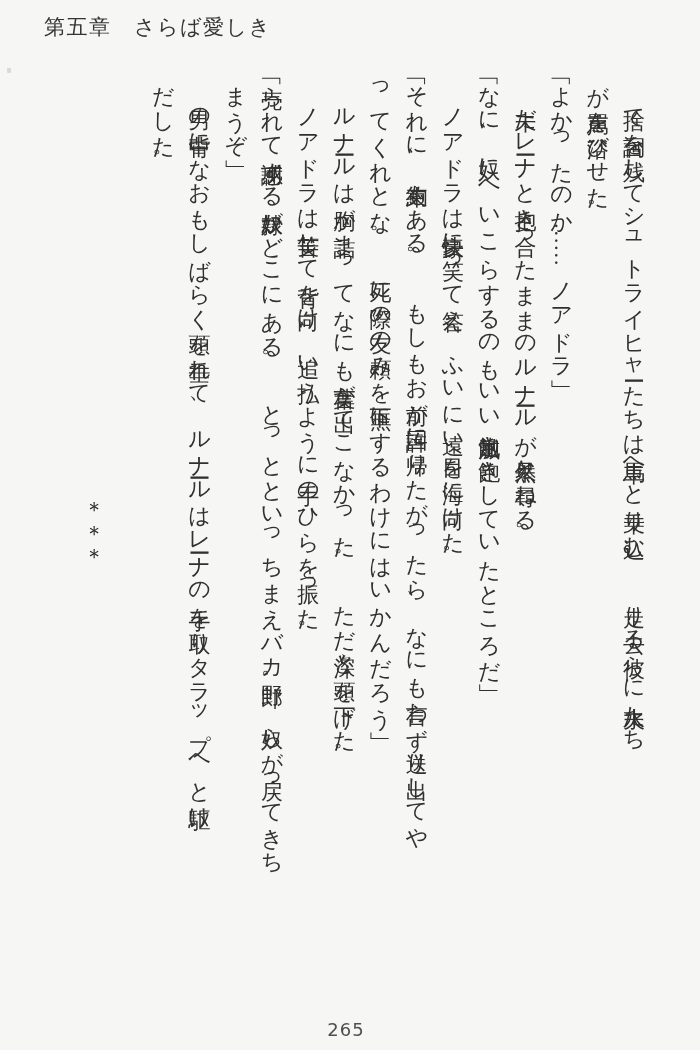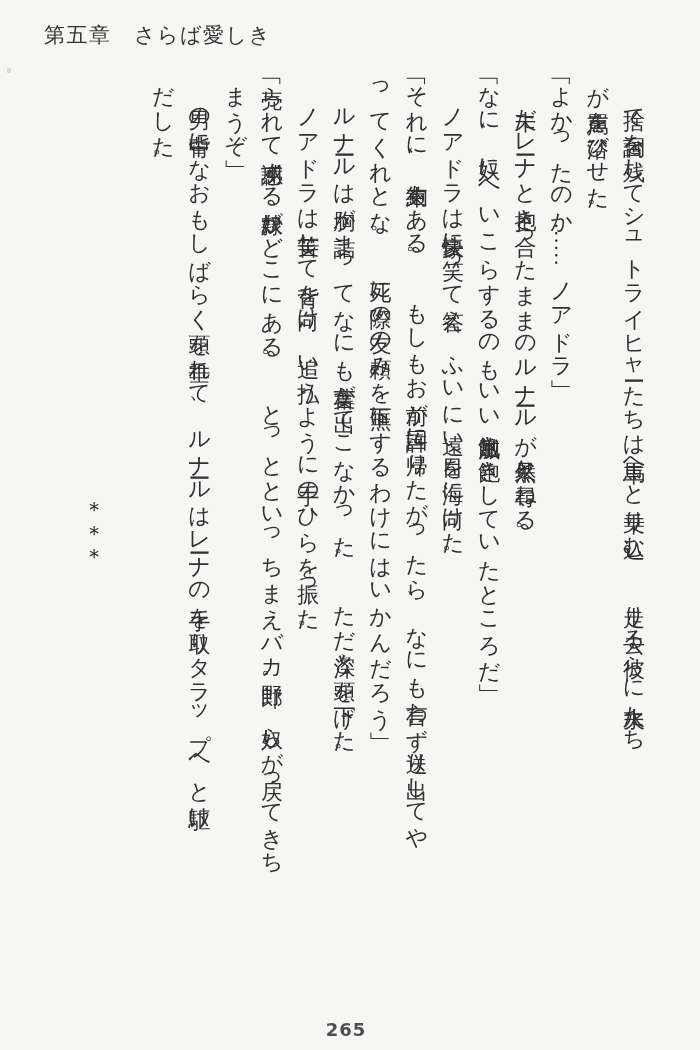--- a/index.html
+++ b/index.html
@@ -17,21 +17,20 @@
     color: #303030;
   }
   .chapter-header {
     position: absolute;
     left: 44px;
     top: 13px;
     font-size: 21px;
     letter-spacing: 1.5px;
     color: #343434;
     white-space: nowrap;
-    margin-top: 8px;
   }
   
   .columns {
     position: absolute;
     top: 71px;
     right: 48px;
     height: 950px;
     writing-mode: vertical-rl;
     font-size: 22px;
   }
@@ -53,21 +52,20 @@
   .page-number {
     position: absolute;
     left: 322px;
     top: 1019px;
     width: 48px;
     text-align: center;
     font-size: 18px;
     letter-spacing: 1px;
     color: #4f4f4f;
     font-family: "DejaVu Sans", "Liberation Sans", sans-serif;
-    font-weight: bold;
   }
   .scan-artifact {
     position: absolute;
     left: 7px;
     top: 68px;
     width: 4px;
     height: 5px;
     background: #d9d9d8;
     border-radius: 1px;
   }

